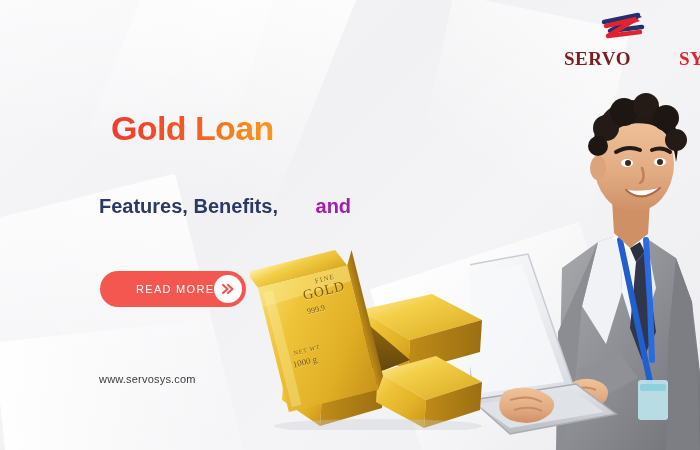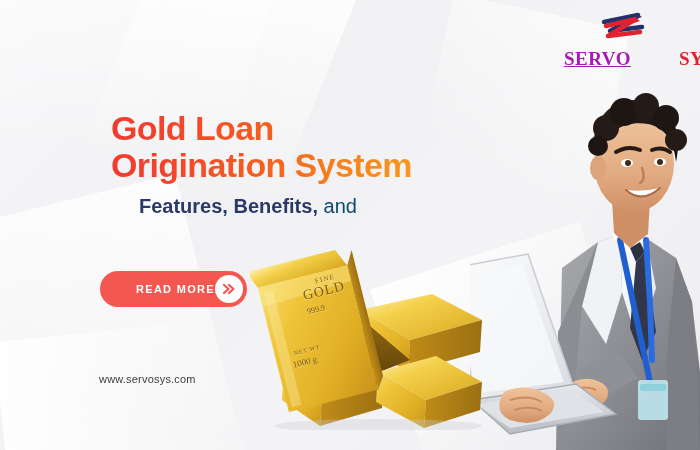--- a/index.html
+++ b/index.html
@@ -78,21 +78,21 @@
   .logo-mark { display: block; margin: 0 auto; }
   .logo-word {
     font-family: "Liberation Serif", serif;
     font-weight: bold;
     font-size: 19px;
     letter-spacing: 0.5px;
     line-height: 1;
     margin-top: 1px;
     white-space: nowrap;
   }
-  .lw-navy { color: #a21caf; text-decoration: underline; }
+  .lw-navy { color: #7f1d1d; }
   .lw-red  { color: #e0232e; margin-left: 48px; }
 
   
   .headline {
     position: absolute;
     left: 99px;
     top: 98px;
     margin: 12px;
     font-size: 34px;
     font-weight: bold;
@@ -111,42 +111,42 @@
     position: absolute;
     left: 99px;
     top: 192px;
     margin: 0;
     font-size: 20px;
     line-height: 1.45;
     color: #2b3968;
     white-space: nowrap;
   }
   .subhead .ln { display: block; }
-  .sh-bold { font-weight: bold; margin-left: 40px; }
-  .sh-light { font-weight: normal; color: #0c4a6e; }
+  .sh-bold { font-weight: bold; }
+  .sh-light { font-weight: bold; color: #a21caf; margin-left: 32px; }
 
   
   .cta {
     position: absolute;
     left: 100px;
     top: 271px;
     display: inline-flex;
     align-items: center;
     height: 36px;
     padding: 0 4px 0 20px;
     border: none;
     border-radius: 999px;
     background: #f4574f;
     cursor: pointer;
     font-family: "Liberation Sans", sans-serif;
   }
   .cta-label {
     color: #ffffff;
     font-size: 11px;
-    font-weight: bold;
+    font-weight: normal;
     letter-spacing: 1.3px;
     padding-left: 16px;
   }
   .cta-circle {
     width: 28px; height: 28px;
     border-radius: 50%;
     background: #ffffff;
     display: flex;
     align-items: center;
     justify-content: center;
@@ -350,21 +350,20 @@
       <path d="M47 4 L52 7 L46 9" fill="#22306b"></path>
       <path d="M45 8 L50 11 L44 13" fill="#e0232e"></path>
     </svg>
     <div class="logo-word">
       <span class="lw-navy">SERVO</span><span class="lw-red">SYS</span>
     </div>
   </div>
 
   <h1 class="headline">
     <span class="ln">Gold Loan</span>
-    <span class="ln">Origination System</span>
   </h1>
 
   <h2 class="subhead">
     <span class="ln"><span class="sh-bold">Features, Benefits,</span><span class="sh-light"> and</span></span>
   </h2>
 
   <button class="cta">
     <span class="cta-label">READ MORE</span>
     <span class="cta-circle">
       <svg width="14" height="12" viewBox="0 0 14 12">

